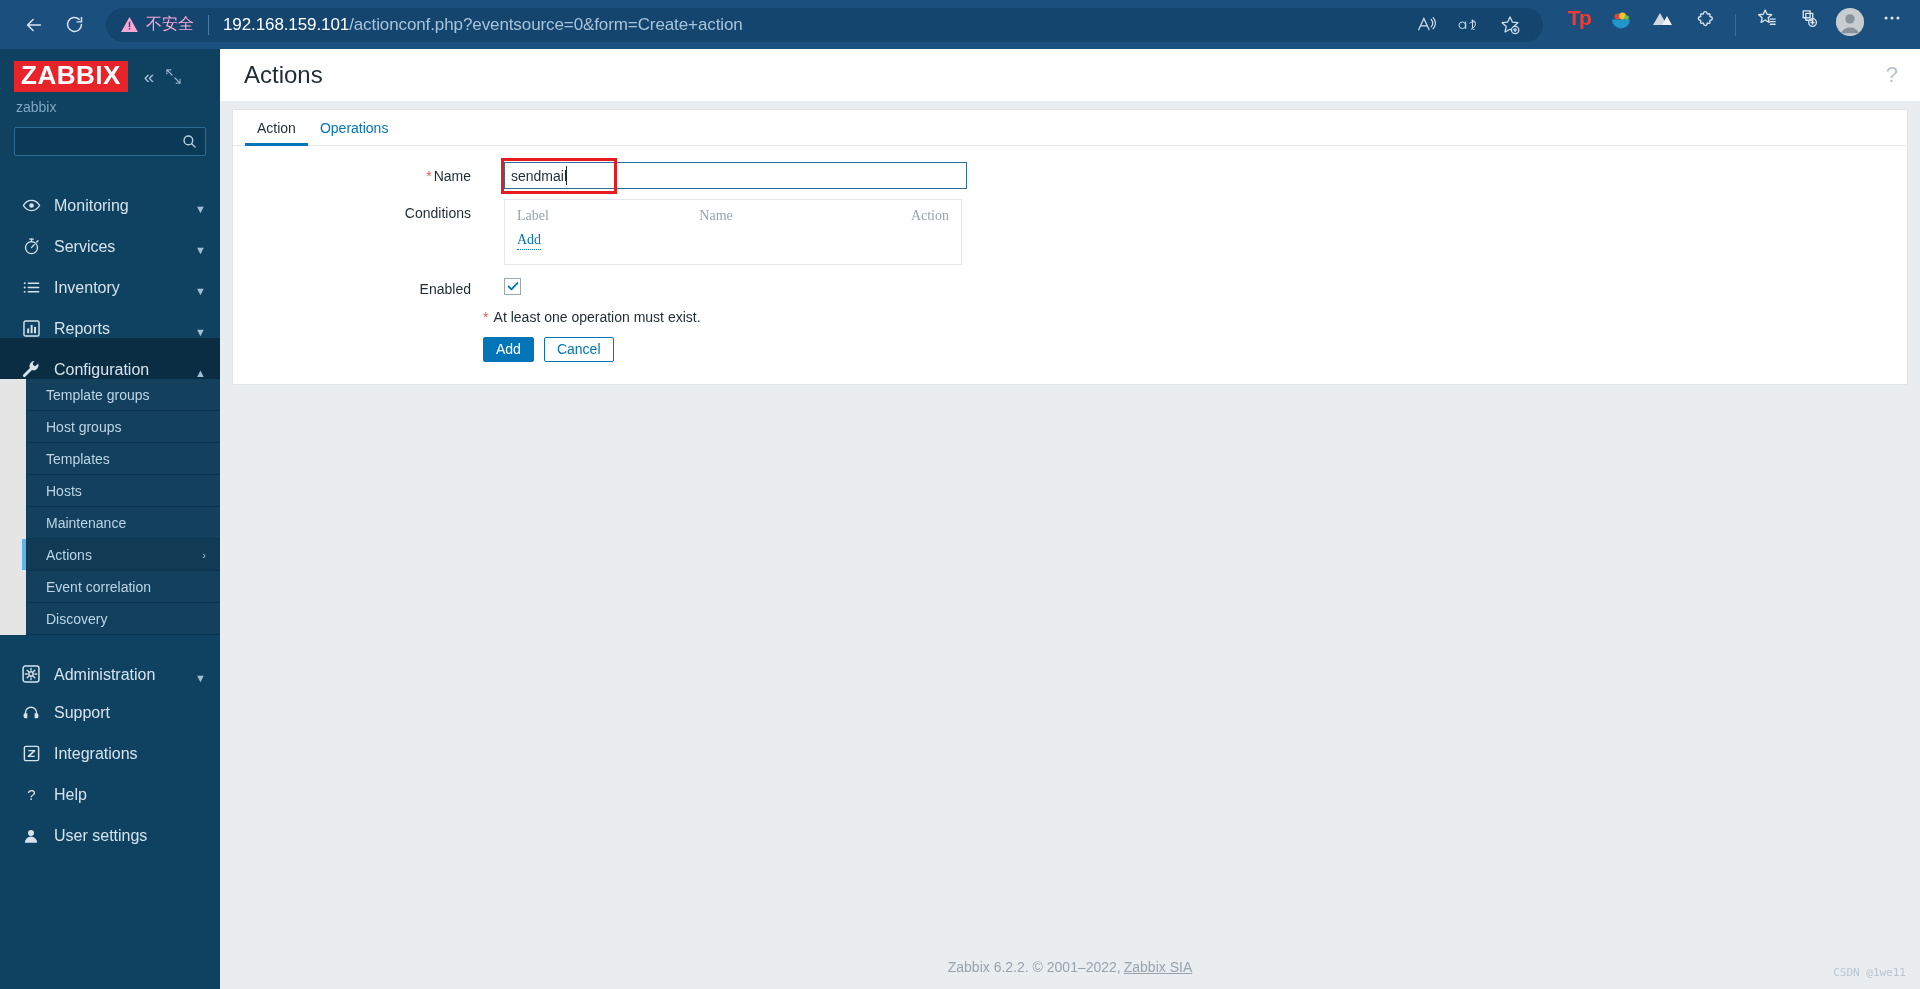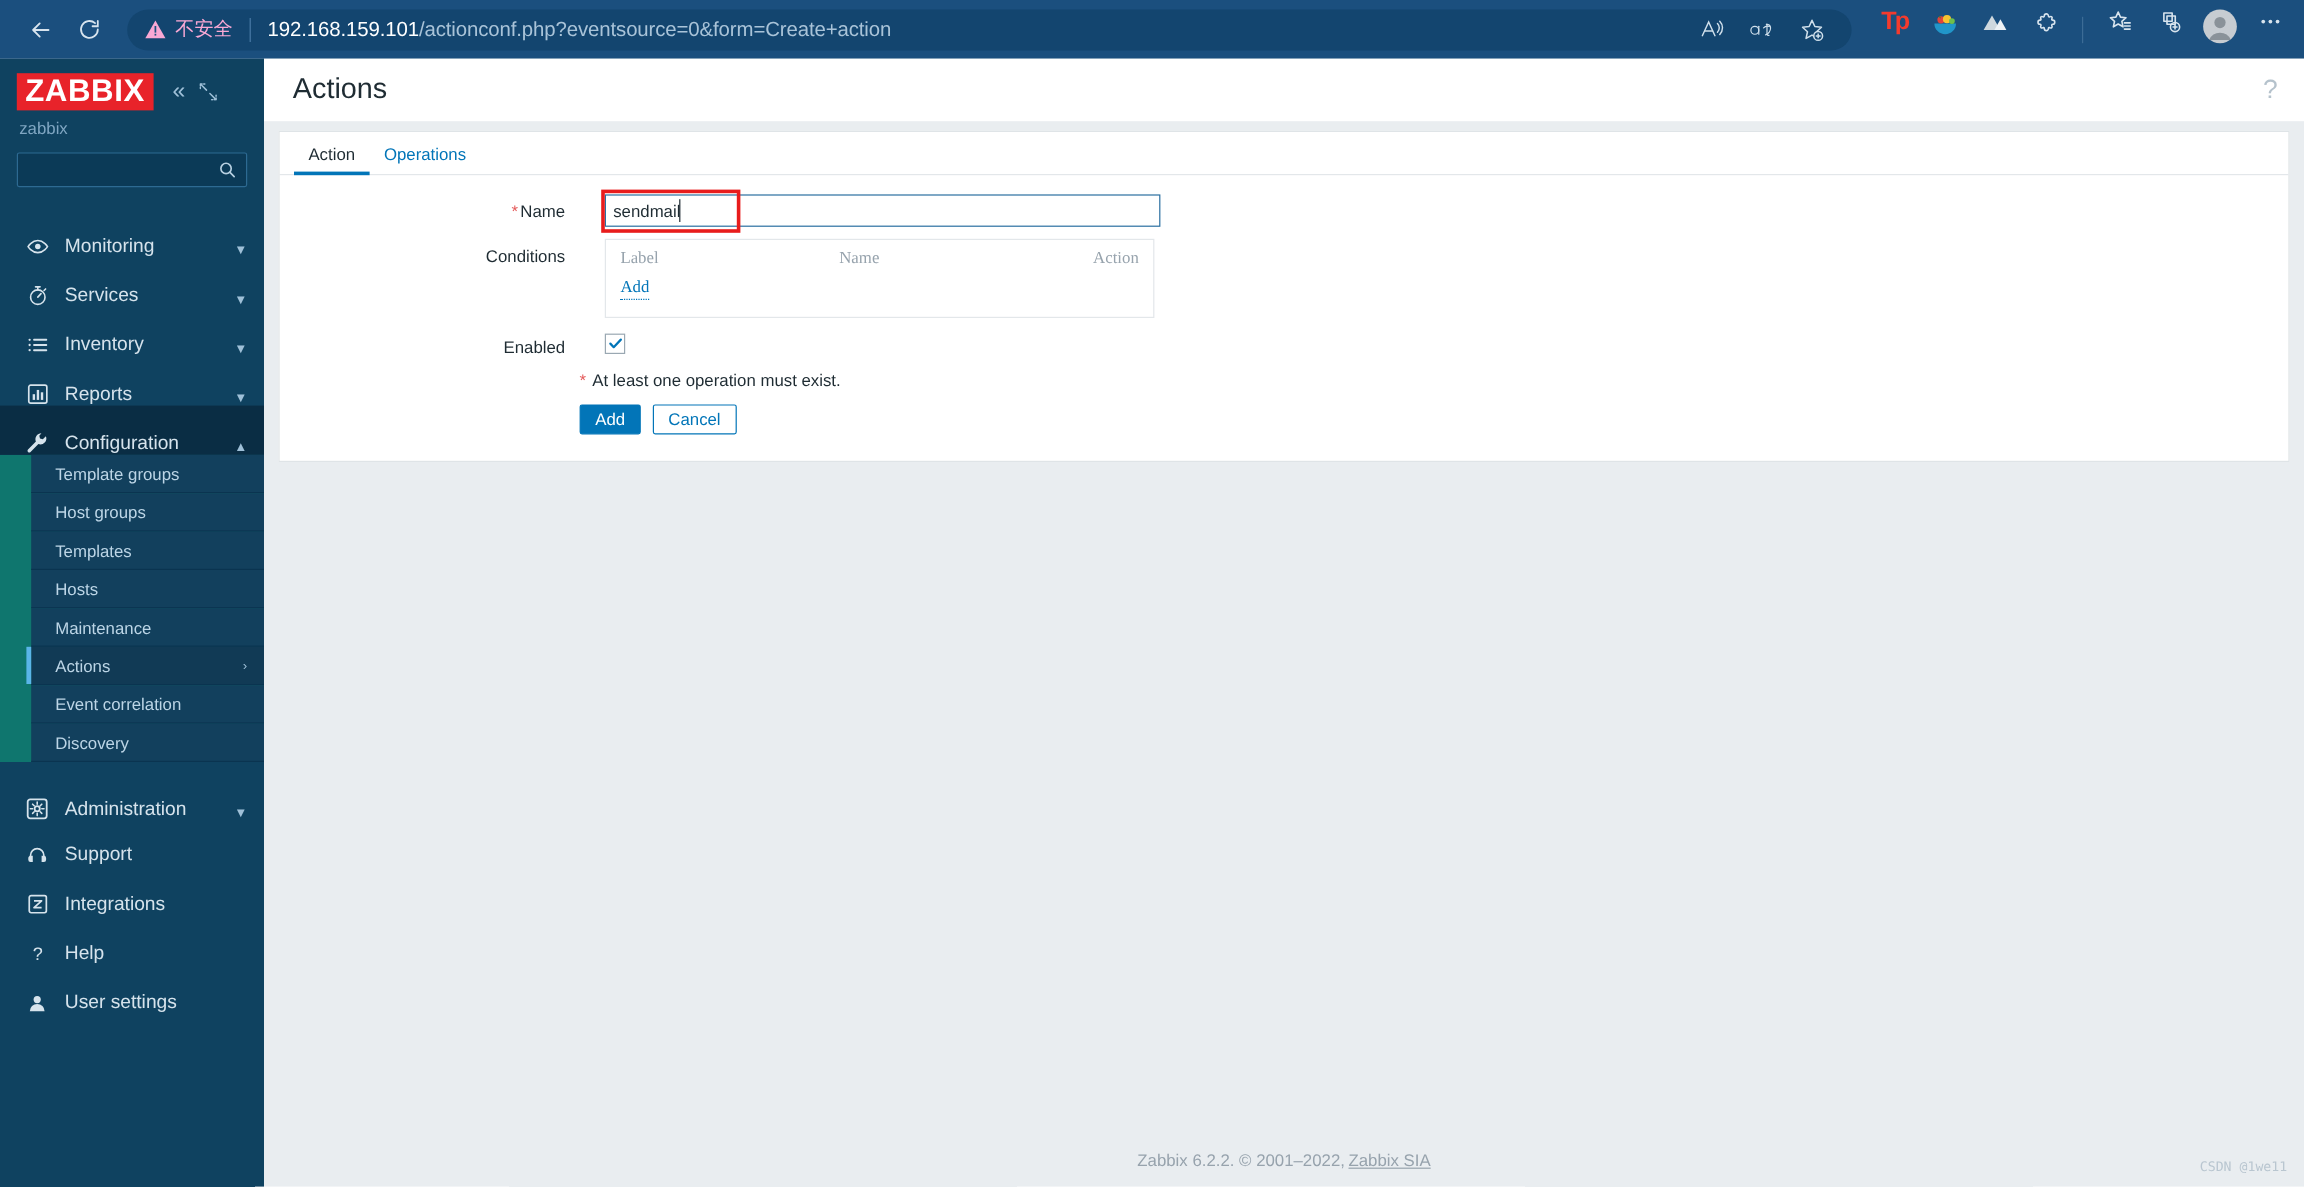--- a/index.html
+++ b/index.html
@@ -179,21 +179,21 @@
   }
   .nav-item .ic {
     width: 26px; flex: 0 0 26px;
     display: flex; align-items: center; justify-content: center;
     color: #d6e3ec;
   }
   .nav-item .lbl { margin-left: 10px; flex: 1 1 auto; }
   .nav-item .chev { color: #9fc0d8; font-size: 11px; }
   .nav-item.active { background: #0a2d44; }
 
-  .subnav { background: #0f766e; }
+  .subnav { background: #e5e5e5; }
   .sub-item {
     display: flex;
     align-items: center;
     height: 32px;
     margin-left: 26px;
     padding: 0 14px 0 20px;
     font-size: 14px;
     color: #bcd5e6;
     border-bottom: 1px solid #0a3consider;
     border-bottom: 1px solid #0a3450;

